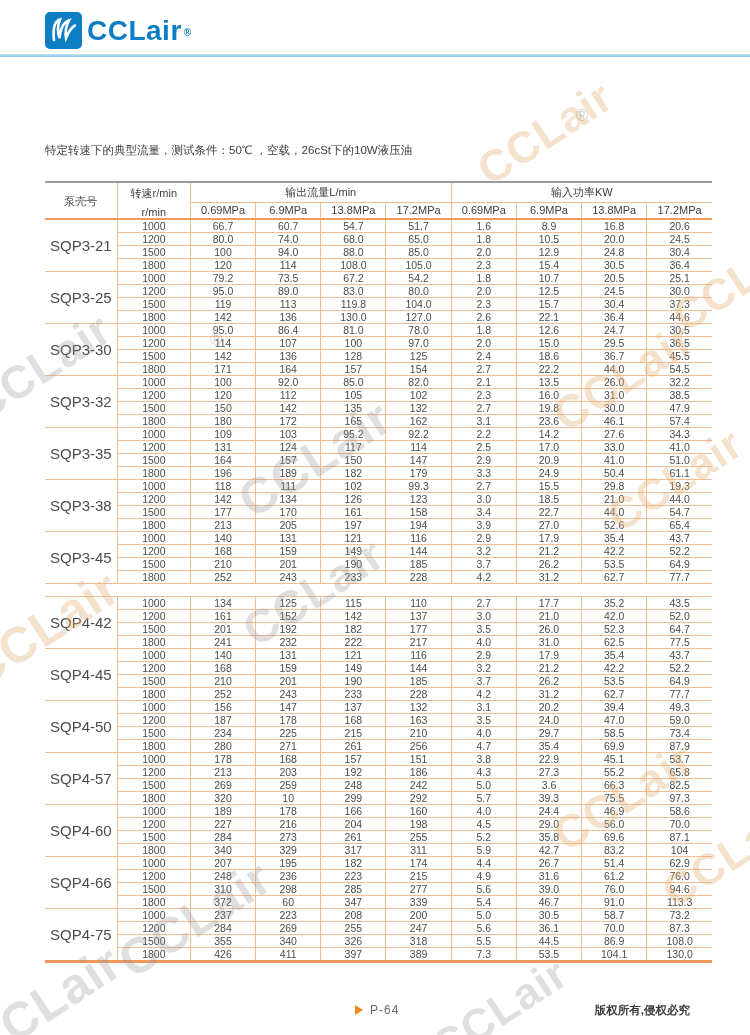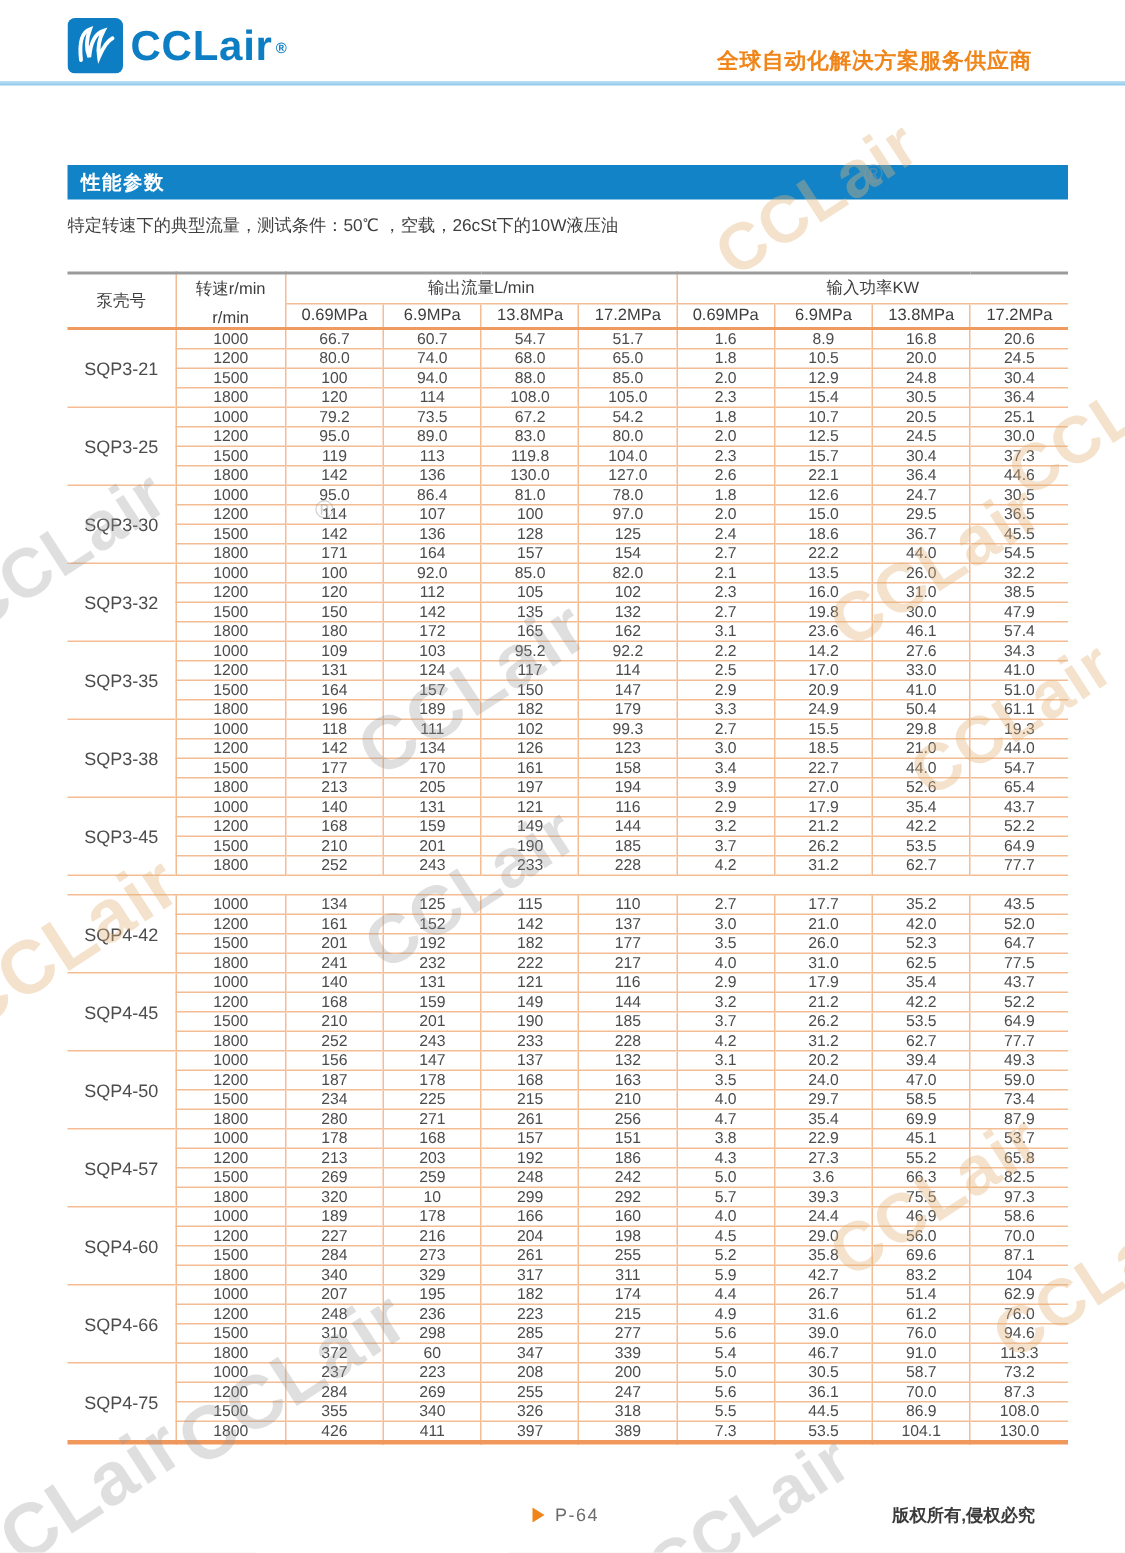--- a/index.html
+++ b/index.html
@@ -34,21 +34,21 @@
   thead th{color:var(--hdr-txt); font-size:11px;}
   thead{border-bottom:2px solid var(--bo-strong);}
   thead tr:first-child th{height:20px;}
   thead tr:last-child th{height:17px;}
   th + th, td + td{border-left:1px solid var(--bo);}
   .speed-h{border-right:1px solid var(--bo);}
   .speed-h div:first-child{padding-top:3px;}
   .speed-h div:last-child{padding-top:7px;}
   .press-h{border-top:1px solid var(--bo);}
   tbody td{border-top:1px solid var(--bo);}
-  td.model{border-right:1px solid var(--bo); vertical-align:middle; font-size:12px;}
+  td.model{border-right:1px solid var(--bo); vertical-align:middle; font-size:15px;}
   tr.gap td{border-top:1px solid var(--bo); border-bottom:1px solid var(--bo); border-left:none; height:13px;}
 
   
   .footer{position:absolute; left:0; top:1000px; width:750px; height:22px; z-index:2;}
   .page-marker{position:absolute; left:355px; top:3px; display:flex; align-items:center;}
   .tri{width:0; height:0; border-left:8px solid var(--orange); border-top:5px solid transparent; border-bottom:5px solid transparent; margin-right:7px;}
   .page-num{color:#6b6b6b; font-size:12px; letter-spacing:1px;}
   .copyright{position:absolute; right:60px; top:3px; color:#3a3a3a; font-weight:bold; font-size:11.5px;}
 
   
@@ -64,27 +64,23 @@
 <div class="page">
 
   <div class="top-header">
     <div class="brand">
       <svg class="logo-mark" viewBox="0 0 37 37">
         <rect x="0" y="0" width="37" height="37" rx="5" fill="#0d7ec3"></rect>
         <path d="M9 28 C7.5 15 10.5 9 15 7.5 C12.5 14 12.5 21 14.5 26 C15.5 16 19 10 24 8.5 C21 14 20 20 21 26 C24 19 27 15 30 13.5" fill="none" stroke="#ffffff" stroke-width="2.6" stroke-linecap="round"></path>
       </svg>
       <span class="logo-word"><span>CCLair</span><sup class="logo-reg">®</sup></span>
     </div>
-    <div class="tagline">全球自动化解决方案服务供应商</div>
     <div class="blue-rule"></div>
   </div>
 
-  <div class="section-bar">
-    <span>性能参数</span>
-  </div>
   <div class="condition">特定转速下的典型流量，测试条件：50℃ ，空载，26cSt下的10W液压油</div>
 
   <div class="table-wrap">
     <table>
         <colgroup>
           <col class="c-model">
           <col class="c-speed">
           <col class="c-data">
           <col class="c-data">
           <col class="c-data">

